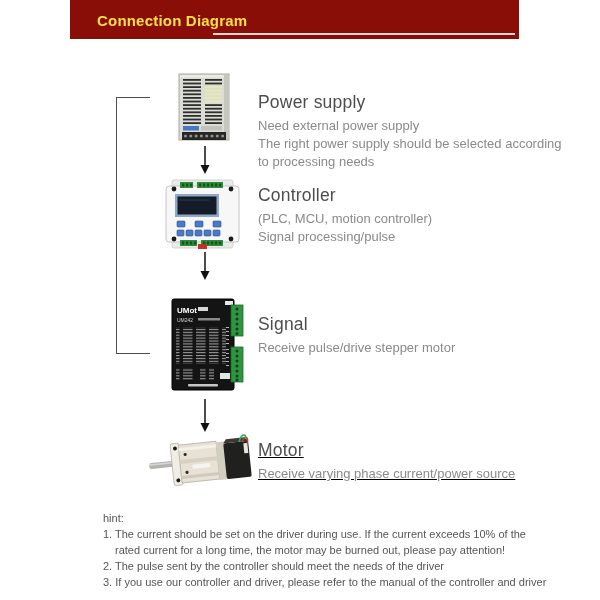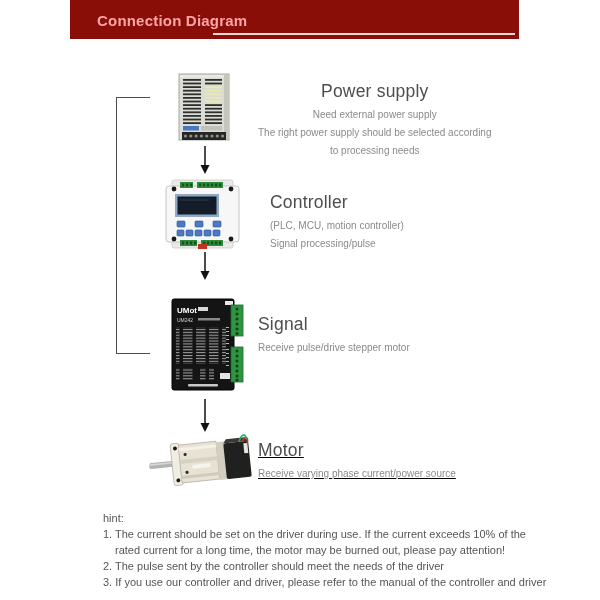--- a/index.html
+++ b/index.html
@@ -5,38 +5,38 @@
   html,body { margin:0; padding:0; background:#fff; }
   .page {
     position:relative; width:600px; height:600px; background:#ffffff;
     font-family:"Liberation Sans", sans-serif; overflow:hidden;
   }
 
   
   .banner { position:absolute; left:70px; top:0; width:449px; height:39px; background:#8a0e08; }
   .banner-title {
     position:absolute; left:27px; top:50%; transform:translateY(-50%);
-    color:#fca5a5; font-size:15px; font-weight:bold; letter-spacing:.2px; white-space:nowrap;
+    color:#fde047; font-size:15px; font-weight:bold; letter-spacing:.2px; white-space:nowrap;
   }
   .banner-underline { position:absolute; left:143px; right:4px; bottom:4px; height:2px; background:#eed8d1; }
 
   
   .device { position:absolute; }
   .arrow  { position:absolute; }
   .bracket {
     position:absolute; left:116px; top:97px; width:33px; height:255px;
     border-left:1.5px solid #4c4c4c; border-top:1.5px solid #4c4c4c; border-bottom:1.5px solid #4c4c4c;
   }
 
   
   .text-block { position:absolute; left:258px; }
   .text-block .step-title {
     margin:0 0 4px 0; font-size:17.5px; font-weight:400; color:#4d4d4d; letter-spacing:.2px; white-space:nowrap;
   }
-  .text-block .line { font-size:10px; line-height:18px; color:#8a8a8a; white-space:nowrap; }
+  .text-block .line { font-size:13px; line-height:18px; color:#8a8a8a; white-space:nowrap; }
 
   
   .hint { position:absolute; left:103px; top:510px; width:470px; color:#555555; font-size:11px; line-height:16px; }
   .hint .hint-line { white-space:nowrap; }
   .hint .indent { padding-left:12px; }
 </style>
 </head>
 <body>
 
 <div class="page">
@@ -262,28 +262,28 @@
       <rect x="70" y="10" width="8" height="38" fill="#d2cec0"></rect>
       <rect x="77" y="12" width="25" height="36" rx="2" fill="#20201e"></rect>
       <polygon points="77,12 102,12 99,8 80,8" fill="#393936"></polygon>
 
       <path d="M96,12 C99,6 103,8 101,14" fill="none" stroke="#c0392b" stroke-width="1.6"></path>
       <path d="M93,12 C96,4 101,4 100,10" fill="none" stroke="#27ae60" stroke-width="1.6"></path>
       <rect x="97" y="14" width="4" height="10" fill="#e8e6e0"></rect>
     </g>
   </svg>
 
-  <div class="text-block" style="top:81px;text-align:center;">
+  <div class="text-block" style="top:92px;">
     <h2 class="step-title">Power supply</h2>
     <div class="line">Need external power supply</div>
     <div class="line">The right power supply should be selected according</div>
     <div class="line">to processing needs</div>
   </div>
 
-  <div class="text-block" style="top:192px;margin-left:12px;">
+  <div class="text-block" style="top:185px;">
     <h2 class="step-title">Controller</h2>
     <div class="line">(PLC, MCU, motion controller)</div>
     <div class="line">Signal processing/pulse</div>
   </div>
 
   <div class="text-block" style="top:314px;">
     <h2 class="step-title">Signal</h2>
     <div class="line">Receive pulse/drive stepper motor</div>
   </div>
 

